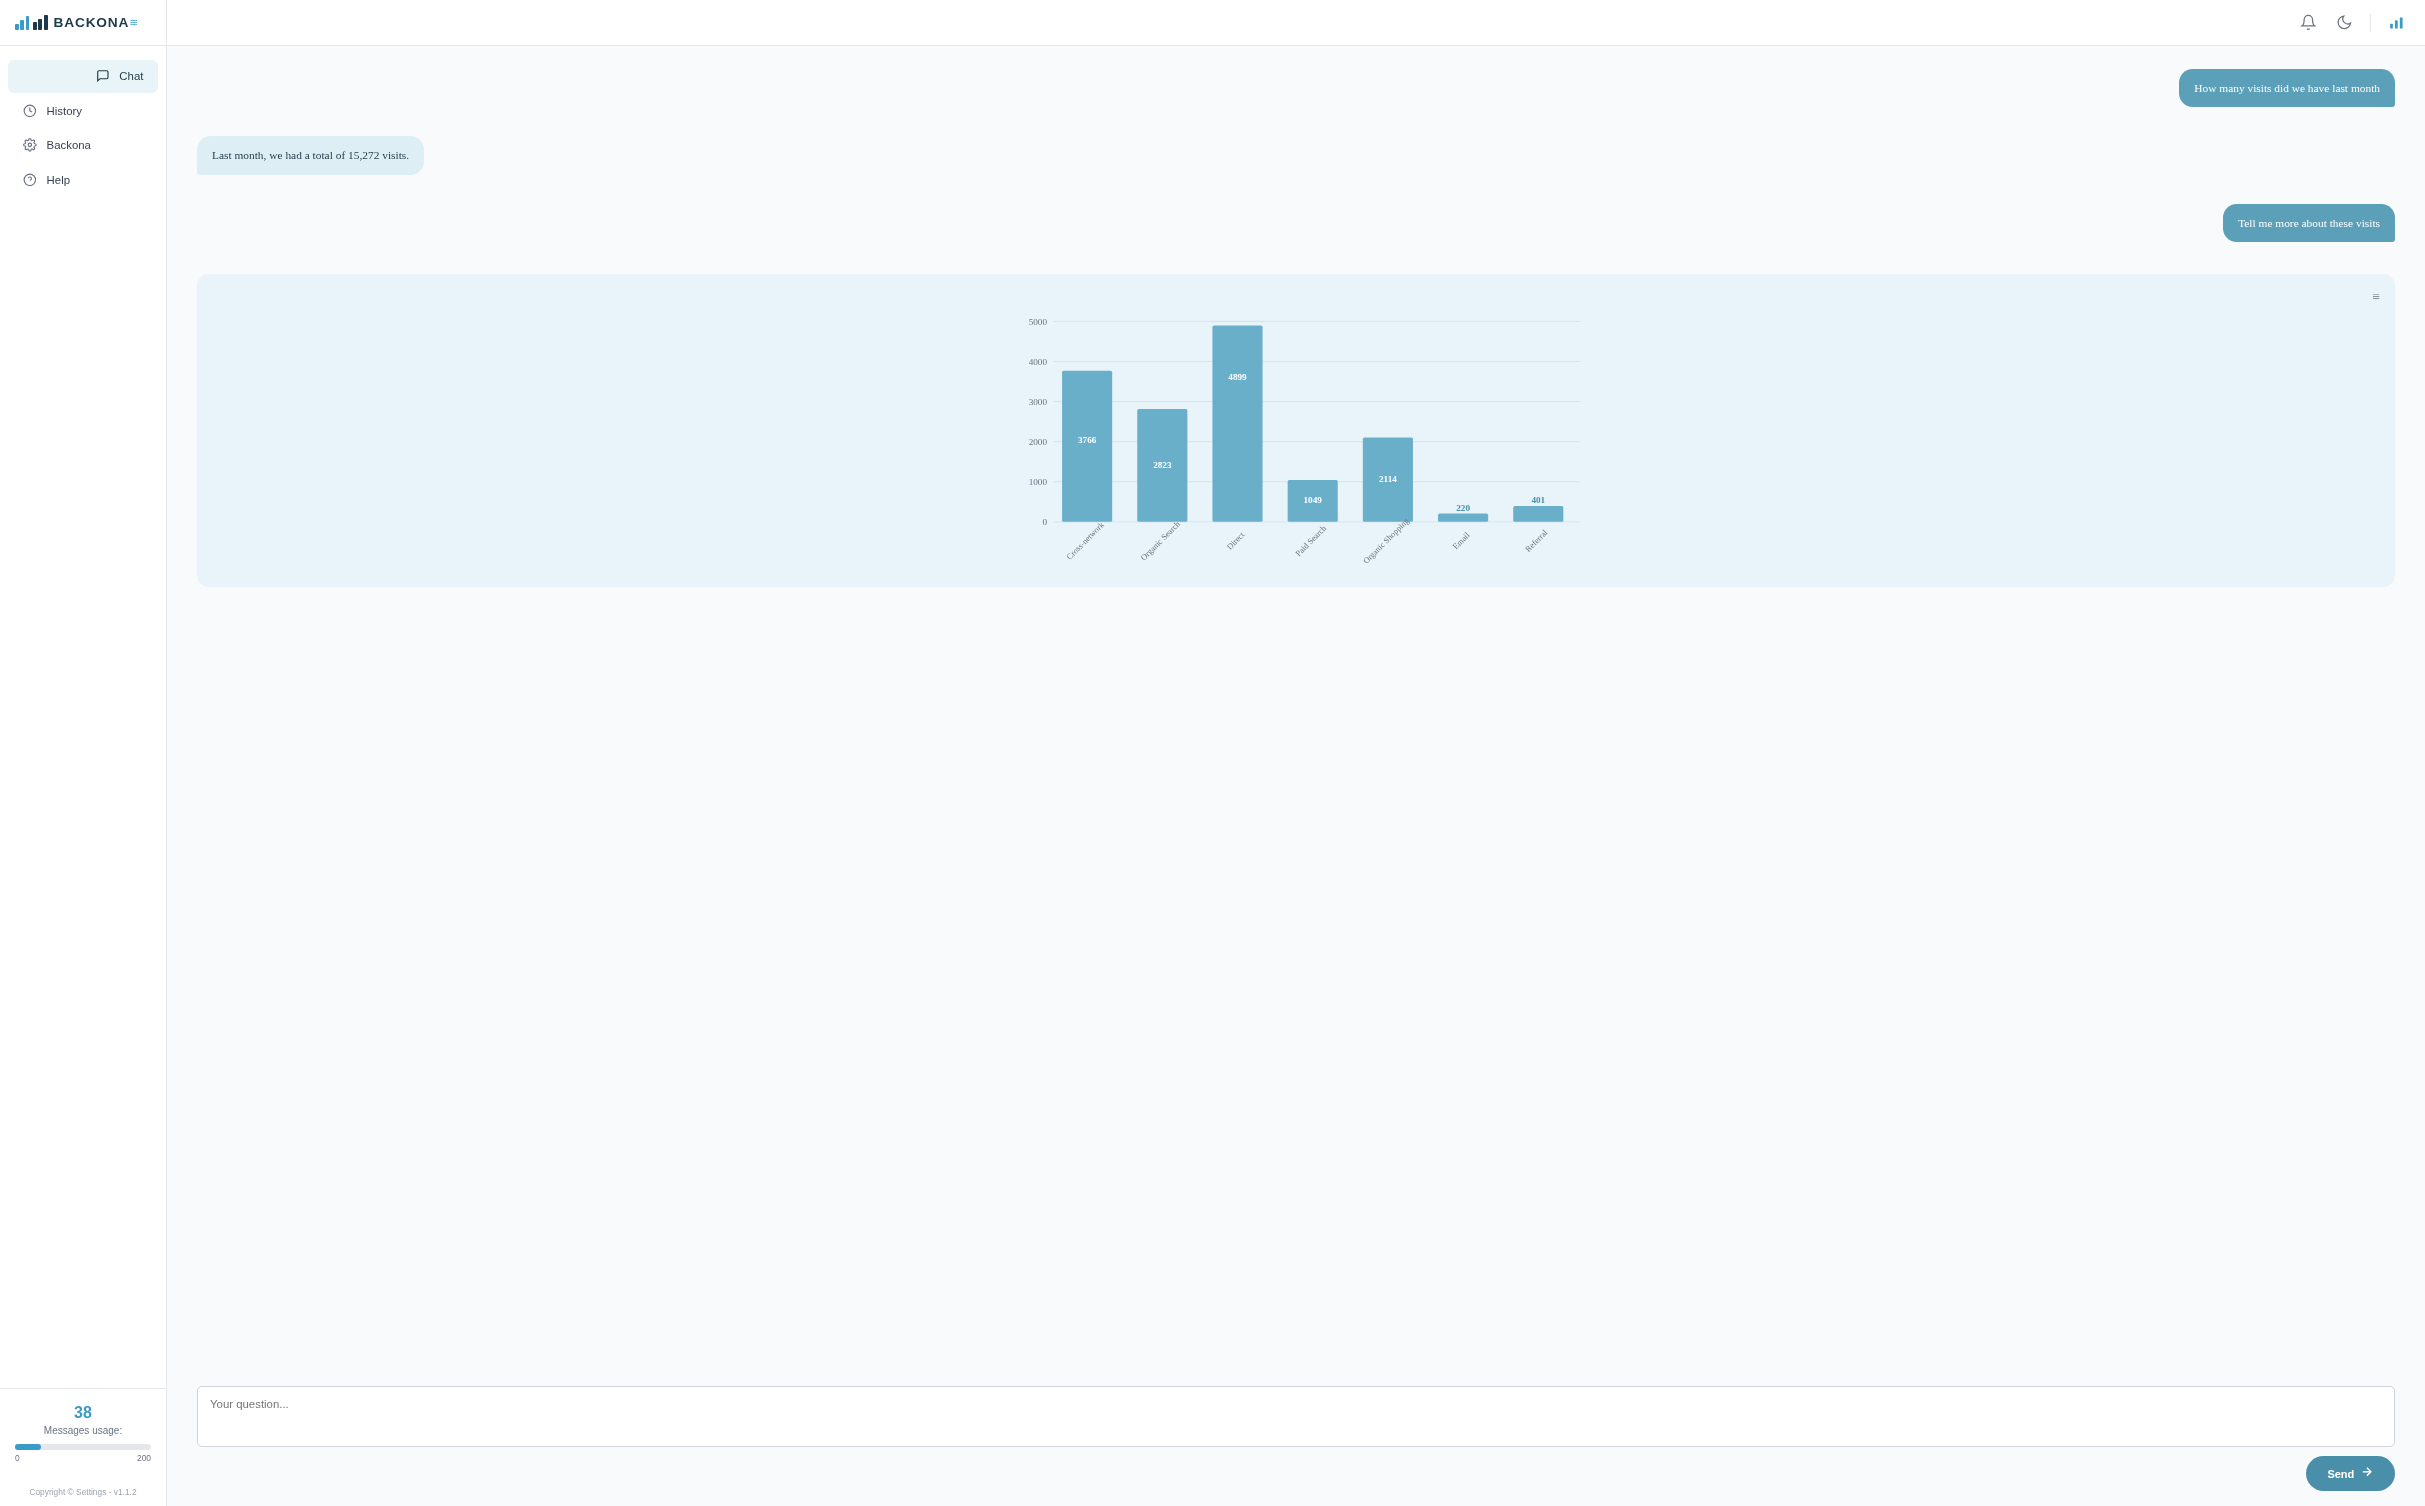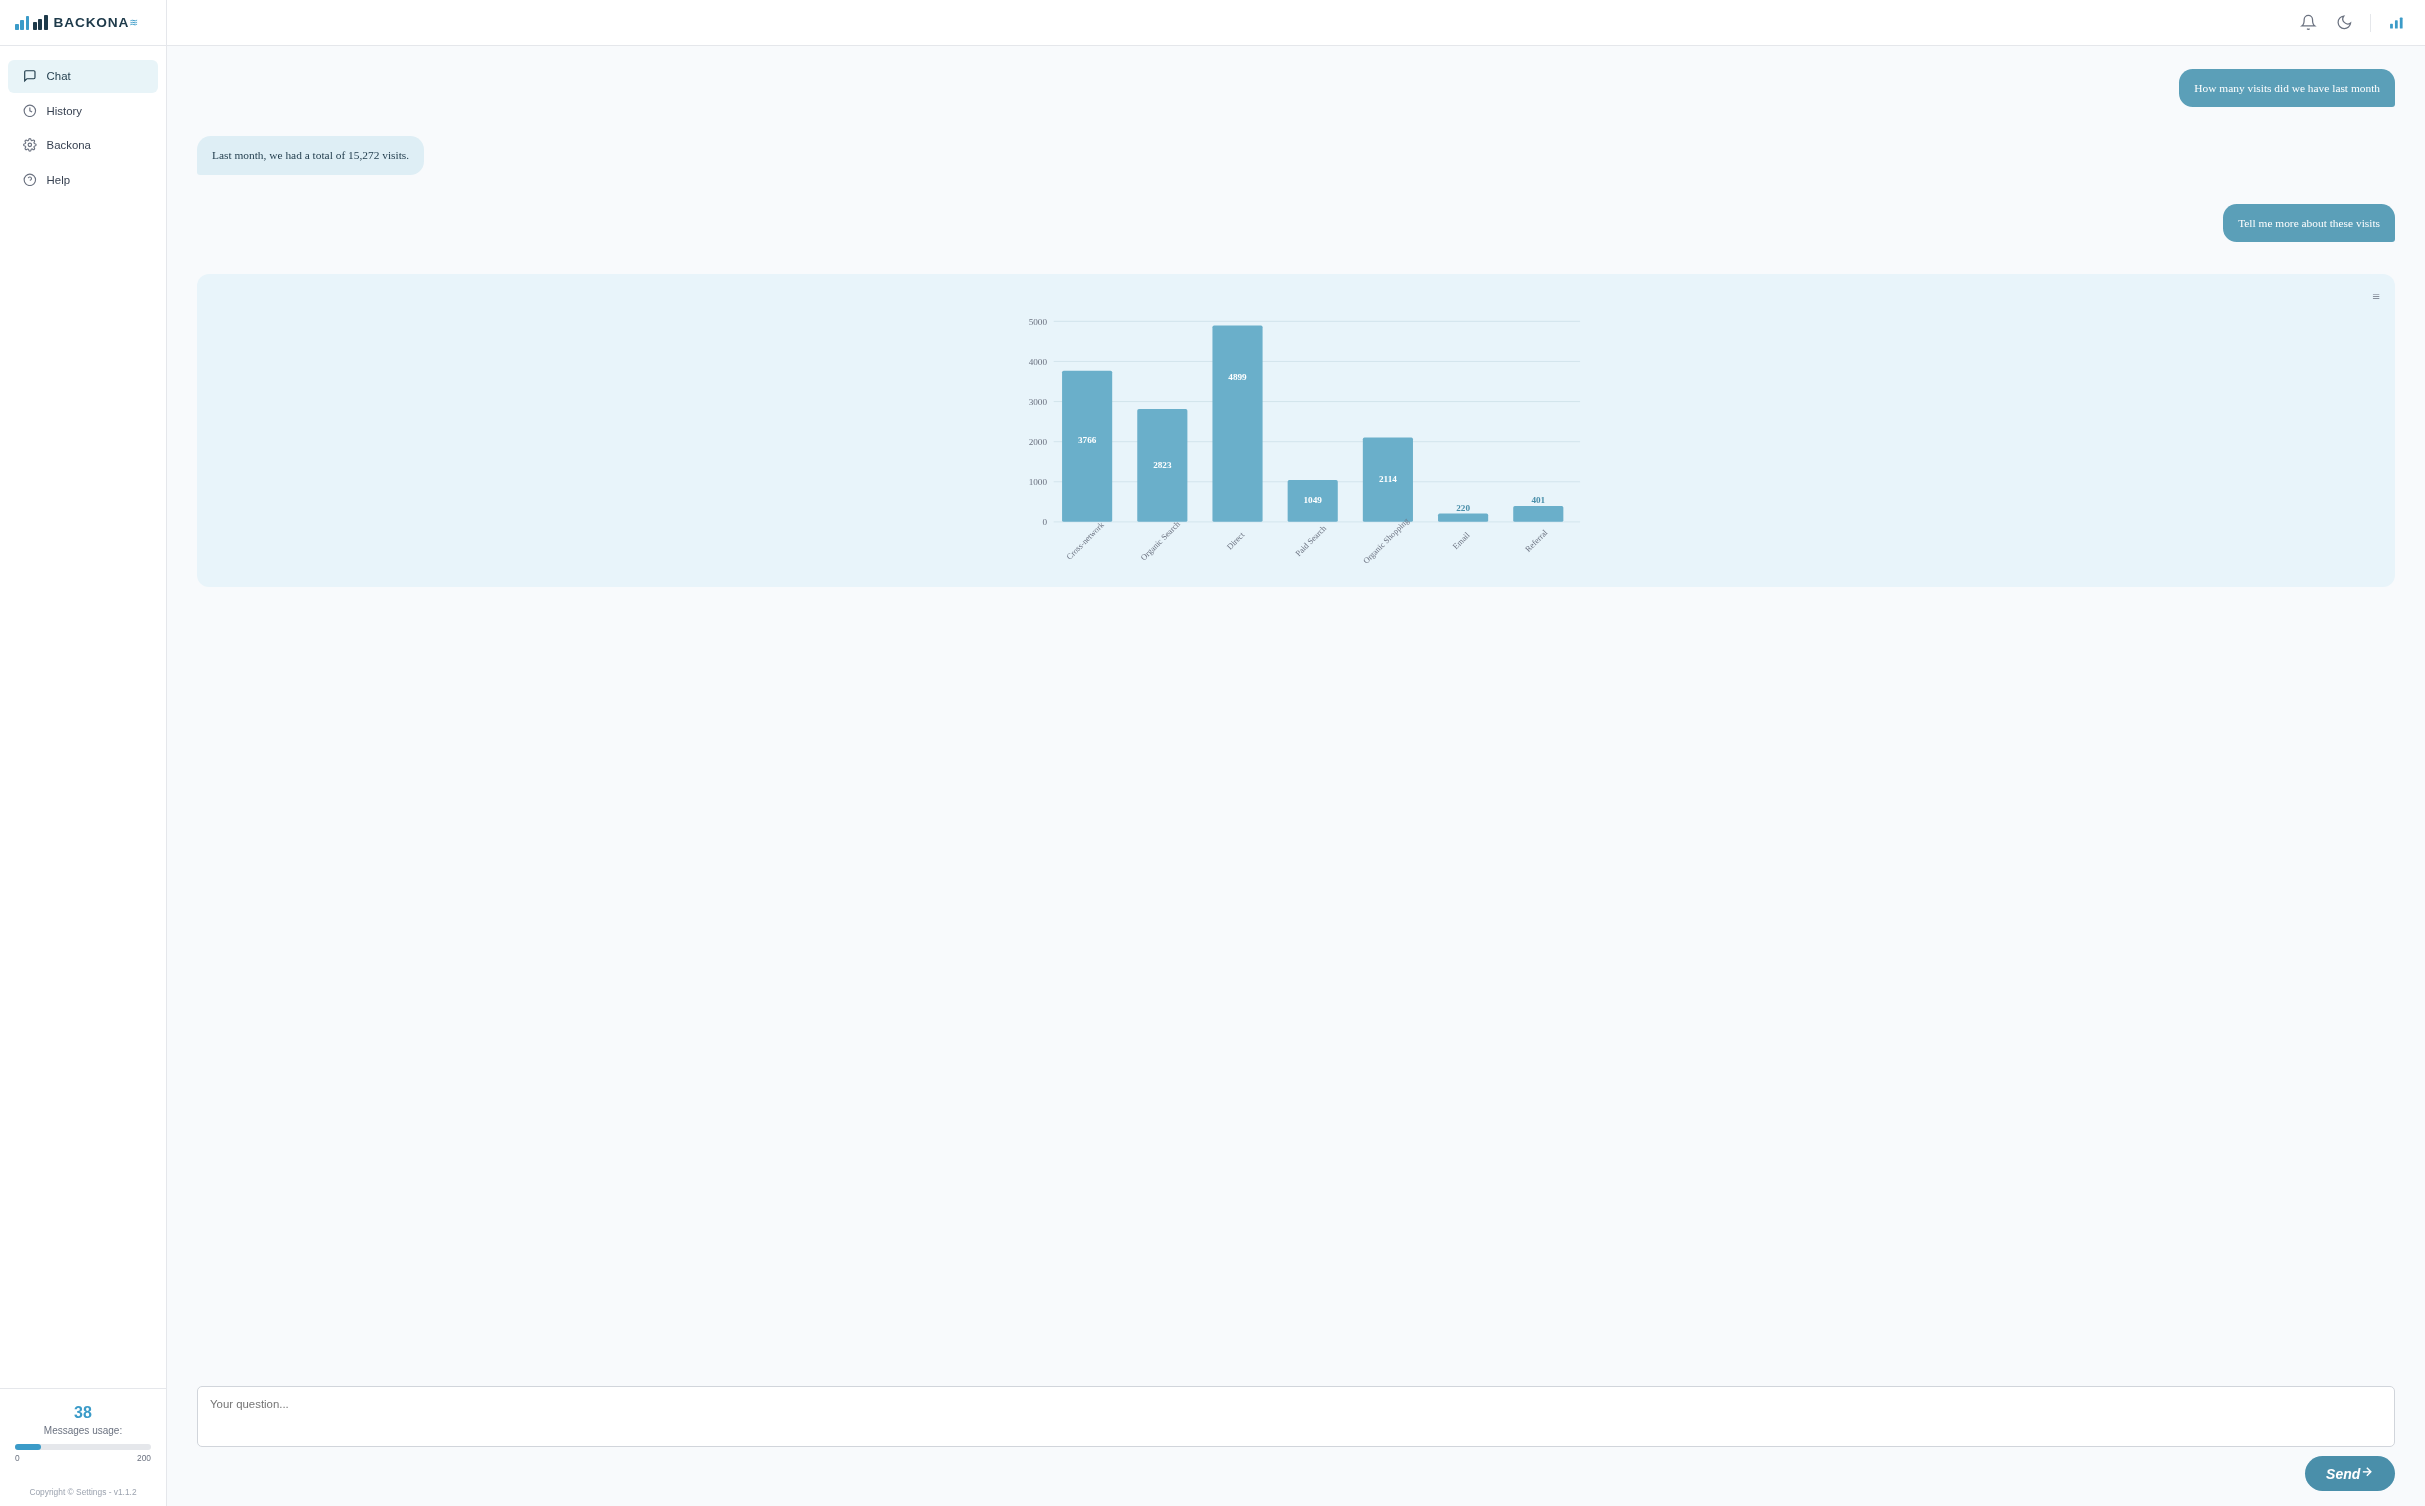--- a/index.html
+++ b/index.html
@@ -59,21 +59,21 @@
       gap: 9px;
       padding: 9px 15px;
       cursor: pointer;
       border-radius: 6px;
       margin: 1.5px 7.6px;
       color: #374151;
       font-size: 11.4px;
       font-weight: 500;
       transition: background 0.15s;
     }
-    .nav-item.active { background: #e8f4f8; color: #1e3a4a; }
+    .nav-item.active { background: #e8f4f8; color: #1e3a4a; justify-content: flex-end; }
     .nav-icon {
       width: 15px;
       height: 15px;
       display: flex;
       align-items: center;
       justify-content: center;
       color: #6b7280;
     }
     .nav-item.active .nav-icon { color: #1e3a4a; }
 
@@ -248,27 +248,27 @@
       display: flex;
       justify-content: flex-end;
       margin-top: 9px;
     }
     .send-button {
       background: #4a8faa;
       color: #ffffff;
       border: none;
       border-radius: 18px;
       padding: 9px 21px;
-      font-size: 14px;
+      font-size: 11px;
       font-weight: 600;
       cursor: pointer;
       display: flex;
       align-items: center;
+      gap: 6px;
       transition: background 0.15s;
-      font-style: italic;
     }
     .send-arrow {
       font-size: 12px;
     }
   </style>
 </head>
 <body>
 
 <div class="sidebar">
   <div class="sidebar-logo">

